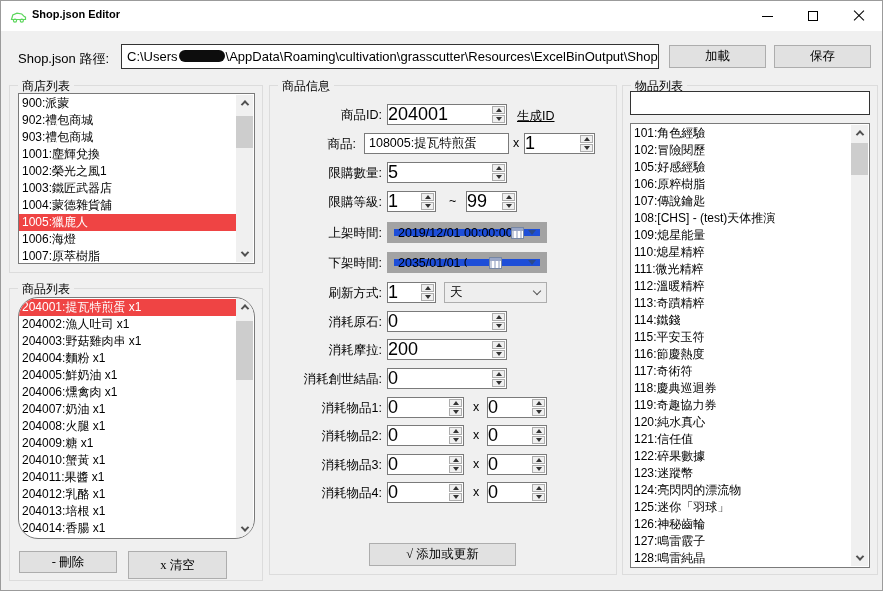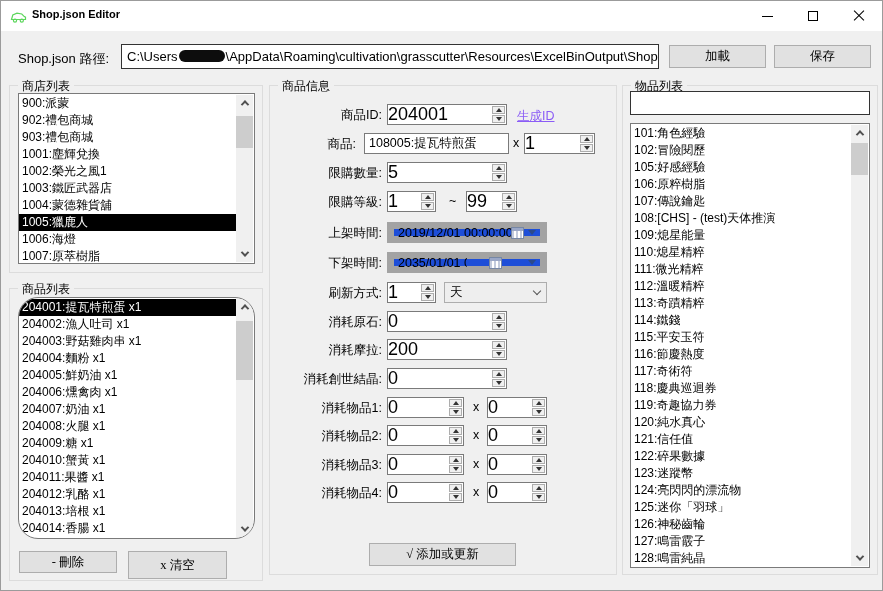--- a/index.html
+++ b/index.html
@@ -37,21 +37,21 @@
   #group-info  { left:268px; top:84px; width:348px; height:490px; }
   #group-items { left:621px; top:84px; width:256px; height:490px; }
 
   
   .listbox { position:absolute; background:#fff; border:1px solid #7a7a7a; overflow:hidden; }
   #list-shops { left:8px; top:7px;  width:237px; height:171px; }
   #list-goods { left:8px; top:8px;  width:237px; height:242px;border-radius:20px; }
   #list-items { left:7px; top:37px; width:240px; height:445px; }
   .lb-items { position:absolute; left:0; top:1px; right:17px; bottom:0; overflow:hidden; }
   .lb-item { height:17px; line-height:17px; font-size:12px; padding-left:3px; white-space:nowrap; overflow:hidden; }
-  .lb-item.selected { background:#000000; color:#fff; }
+  .lb-item.selected { background:#ef4444; color:#fff; }
 
   
   .sbar { position:absolute; top:1px; right:1px; bottom:1px; width:17px; background:#f0f0f0; }
   .sbtn { position:absolute; left:0; width:17px; height:16px; display:flex; align-items:center; justify-content:center; }
   .sbtn.up { top:0; } .sbtn.down { bottom:0; }
   .chev { width:6px; height:6px; border-right:2px solid #505050; border-bottom:2px solid #505050; }
   .chev.up { transform:rotate(-135deg) translate(-1px,-1px); }
   .chev.down { transform:rotate(45deg) translate(-1px,-1px); }
   .sthumb { position:absolute; left:0; width:17px; background:#cdcdcd; }
 
@@ -68,21 +68,21 @@
   .searchbox { position:absolute; background:#fff; border:1px solid #333; height:24px; }
   .datepick { position:absolute; height:21px; background:#1d4ed8; border:7px solid #a3a3a3; display:flex; align-items:center; }
   .datepick .dval { flex:1; font-size:12.5px; padding-left:4px; white-space:nowrap; overflow:hidden; }
   .cal { width:13px; height:12px; border:1px solid #7687a5; margin-right:4px;
          background:linear-gradient(#9aa7c7 0 3px, rgba(0,0,0,0) 3px),
                     repeating-linear-gradient(90deg,#c3cbdd 0 2px,#ffffff 2px 4px); }
   .ddtri { width:0; height:0; border-left:4px solid transparent; border-right:4px solid transparent; border-top:5px solid #2b4a8b; margin-right:4px; }
   .combo { position:absolute; height:21px; background:#eeeeee; border:1px solid #adadad; display:flex; align-items:center; }
   .combo .cval { flex:1; font-size:12.5px; padding-left:5px; white-space:nowrap; }
   .combo .cchev { width:6px; height:6px; border-right:1.5px solid #555; border-bottom:1.5px solid #555; transform:rotate(45deg); margin-right:6px; margin-top:-3px; }
-  .link { position:absolute; font-size:12.5px; color:#8b5cf6; text-decoration:underline; white-space:nowrap; }
+  .link { position:absolute; font-size:12.5px; color:#000000; text-decoration:underline; white-space:nowrap; }
   .sep { position:absolute; font-size:12.5px; }
 </style>
 </head>
 <body>
 
 <div class="window">
 
   <div class="titlebar">
     <svg class="app-icon" viewBox="0 0 17 15">
       <g fill="none" stroke="#5cd65c" stroke-width="1.2">

